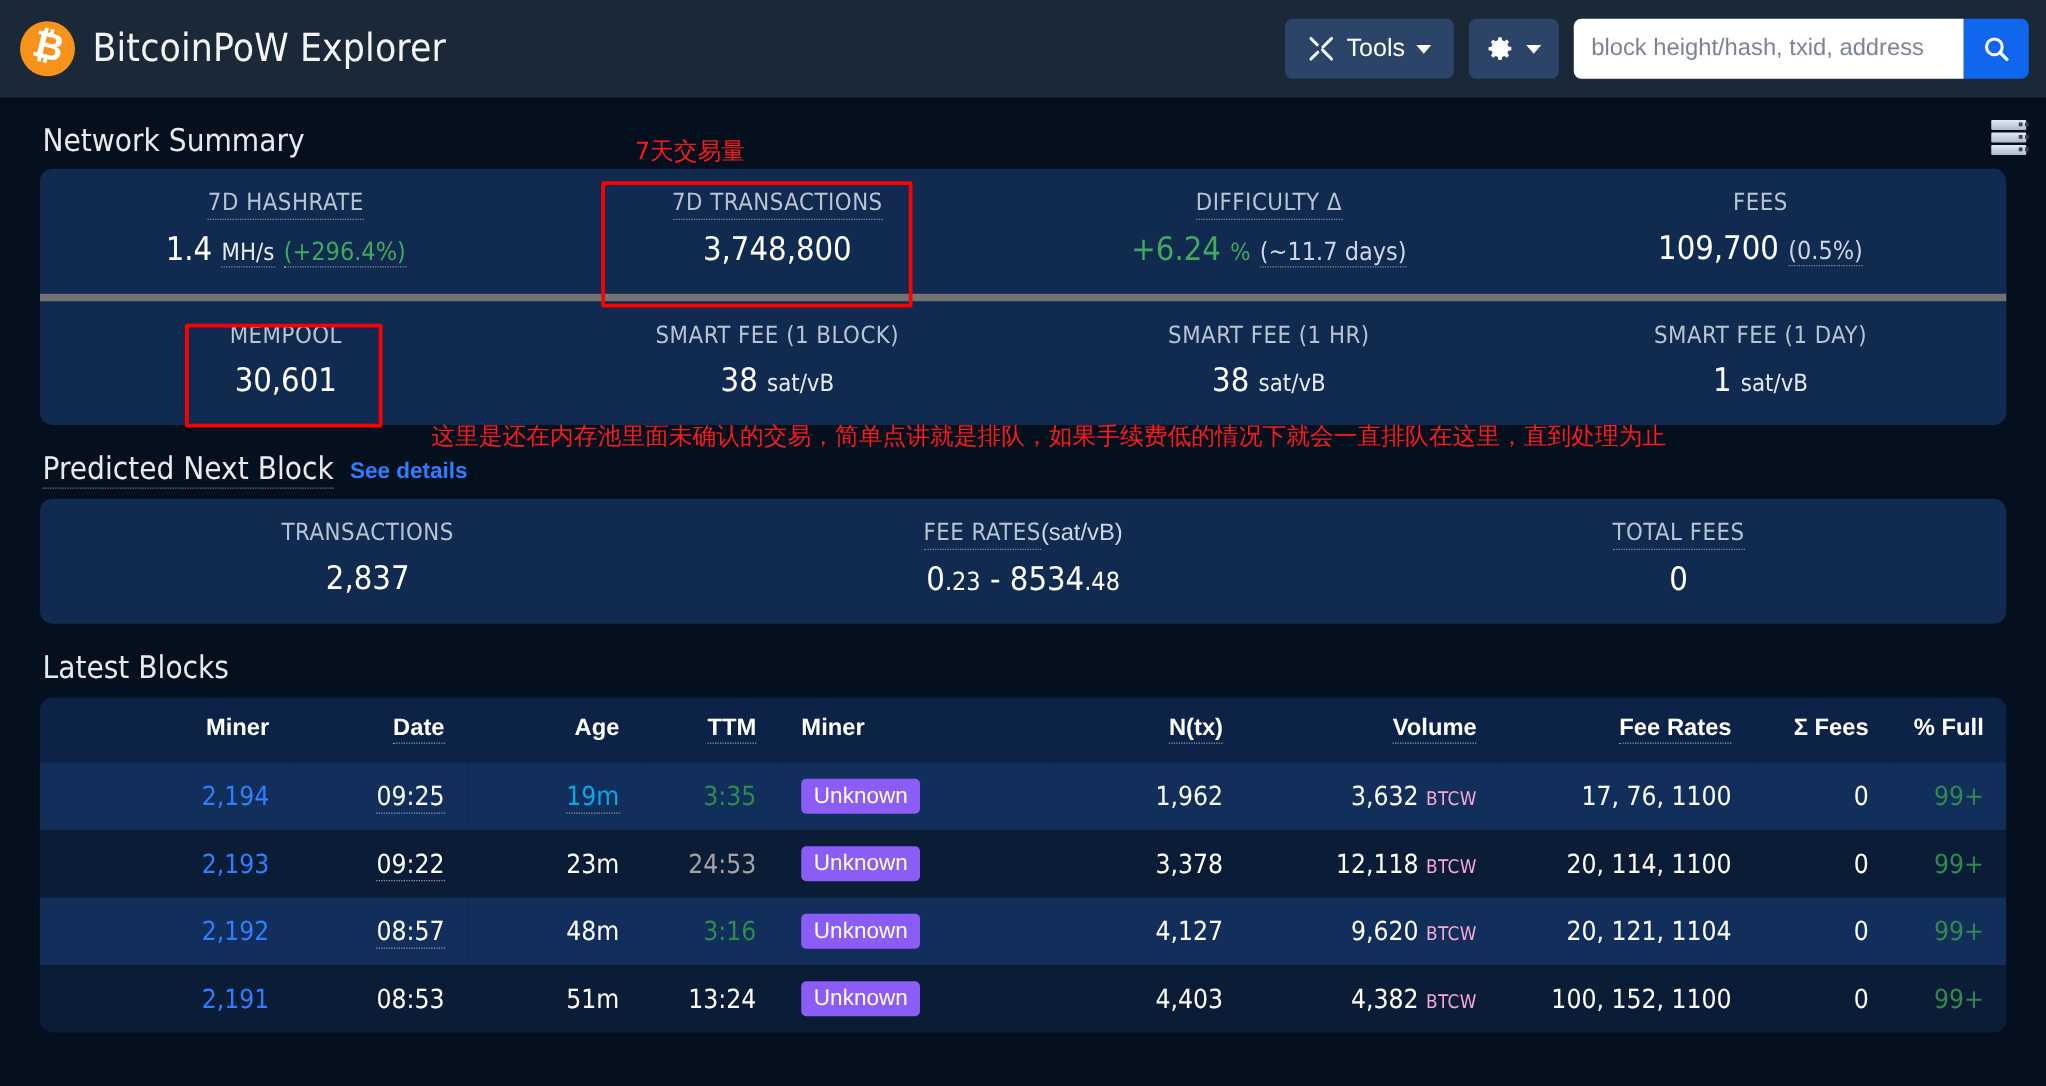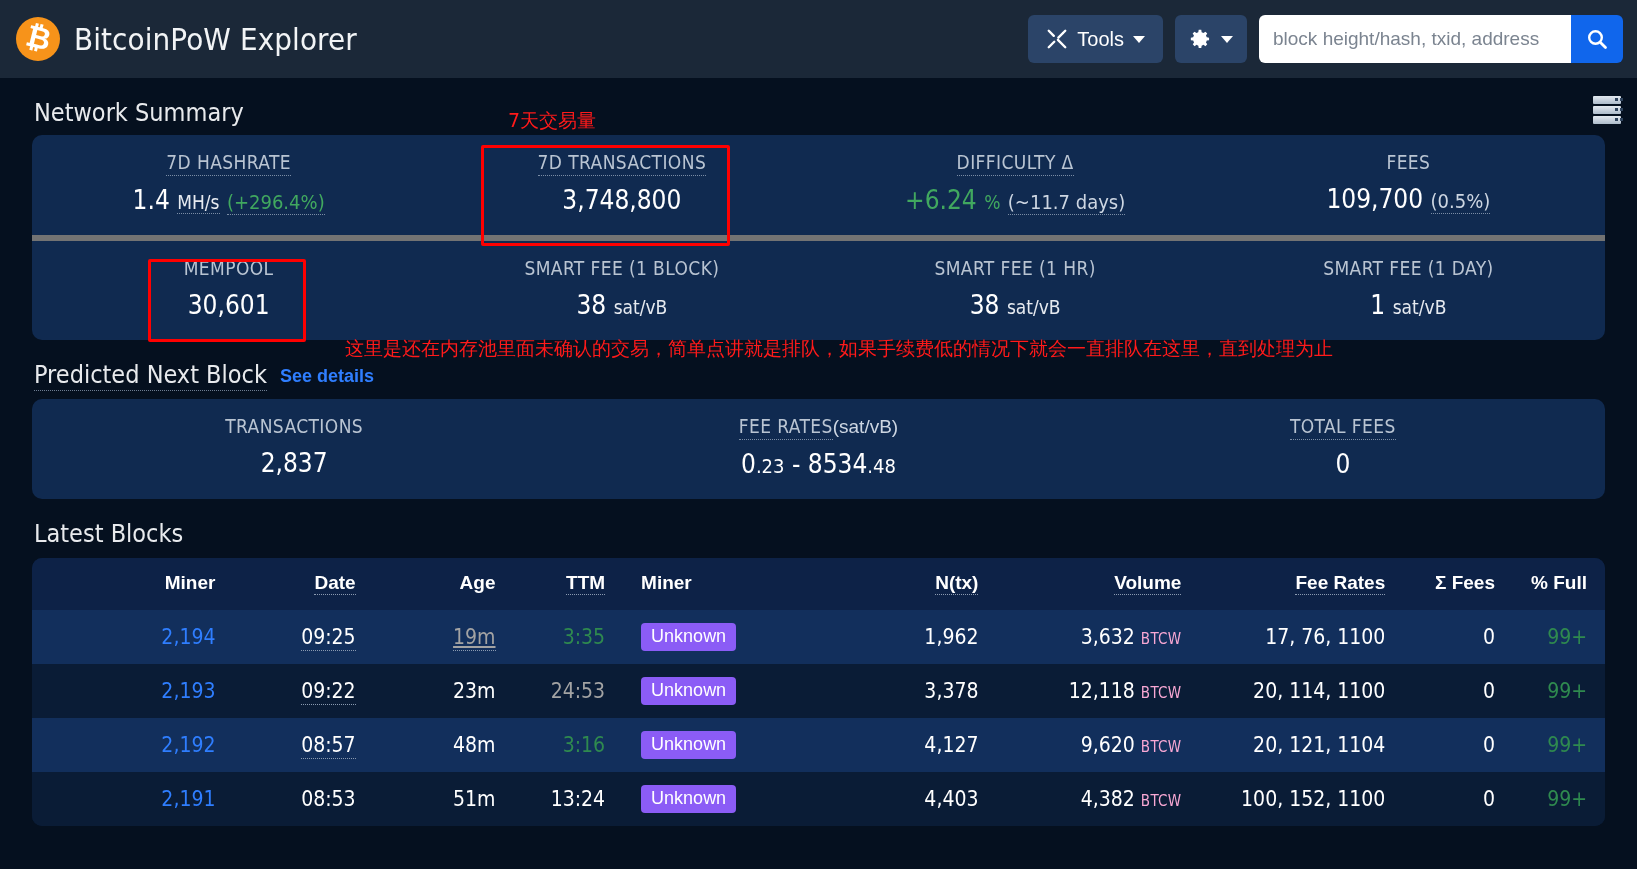--- a/index.html
+++ b/index.html
@@ -142,21 +142,21 @@
   tbody td {
     padding: 13px 18px; font-size: 21px; color: #fff; text-align: right;
     white-space: nowrap;
     font-family: "DejaVu Sans Condensed", "Liberation Sans", sans-serif;
   }
   tbody tr.odd { background: #122f5c; }
   tbody tr.even { background: #0a1c36; border-radius: 24px; }
   td.left { text-align: left; }
   .link { color: #2f7eff; }
   .dotline { border-bottom: 1px dotted #8a9ab0; padding-bottom: 1px; }
-  .red { color: #a3a3a3; text-decoration: underline; }
+  .red { color: #0ea5e9; }
   .ttm-green { color: #2f8a4f; }
   .ttm-red { color: #a3a3a3; }
   .pct { color: #2f8a4f; }
   .badge-unknown {
     display: inline-block; background: #8b5cf6; color: #fff;
     font-size: 18px; padding: 3px 10px 4px; border-radius: 4px;
     font-family: "Liberation Sans", sans-serif;
   }
   .btcw { font-size: 15px; color: #f9a8d4; letter-spacing: .3px; }
 

